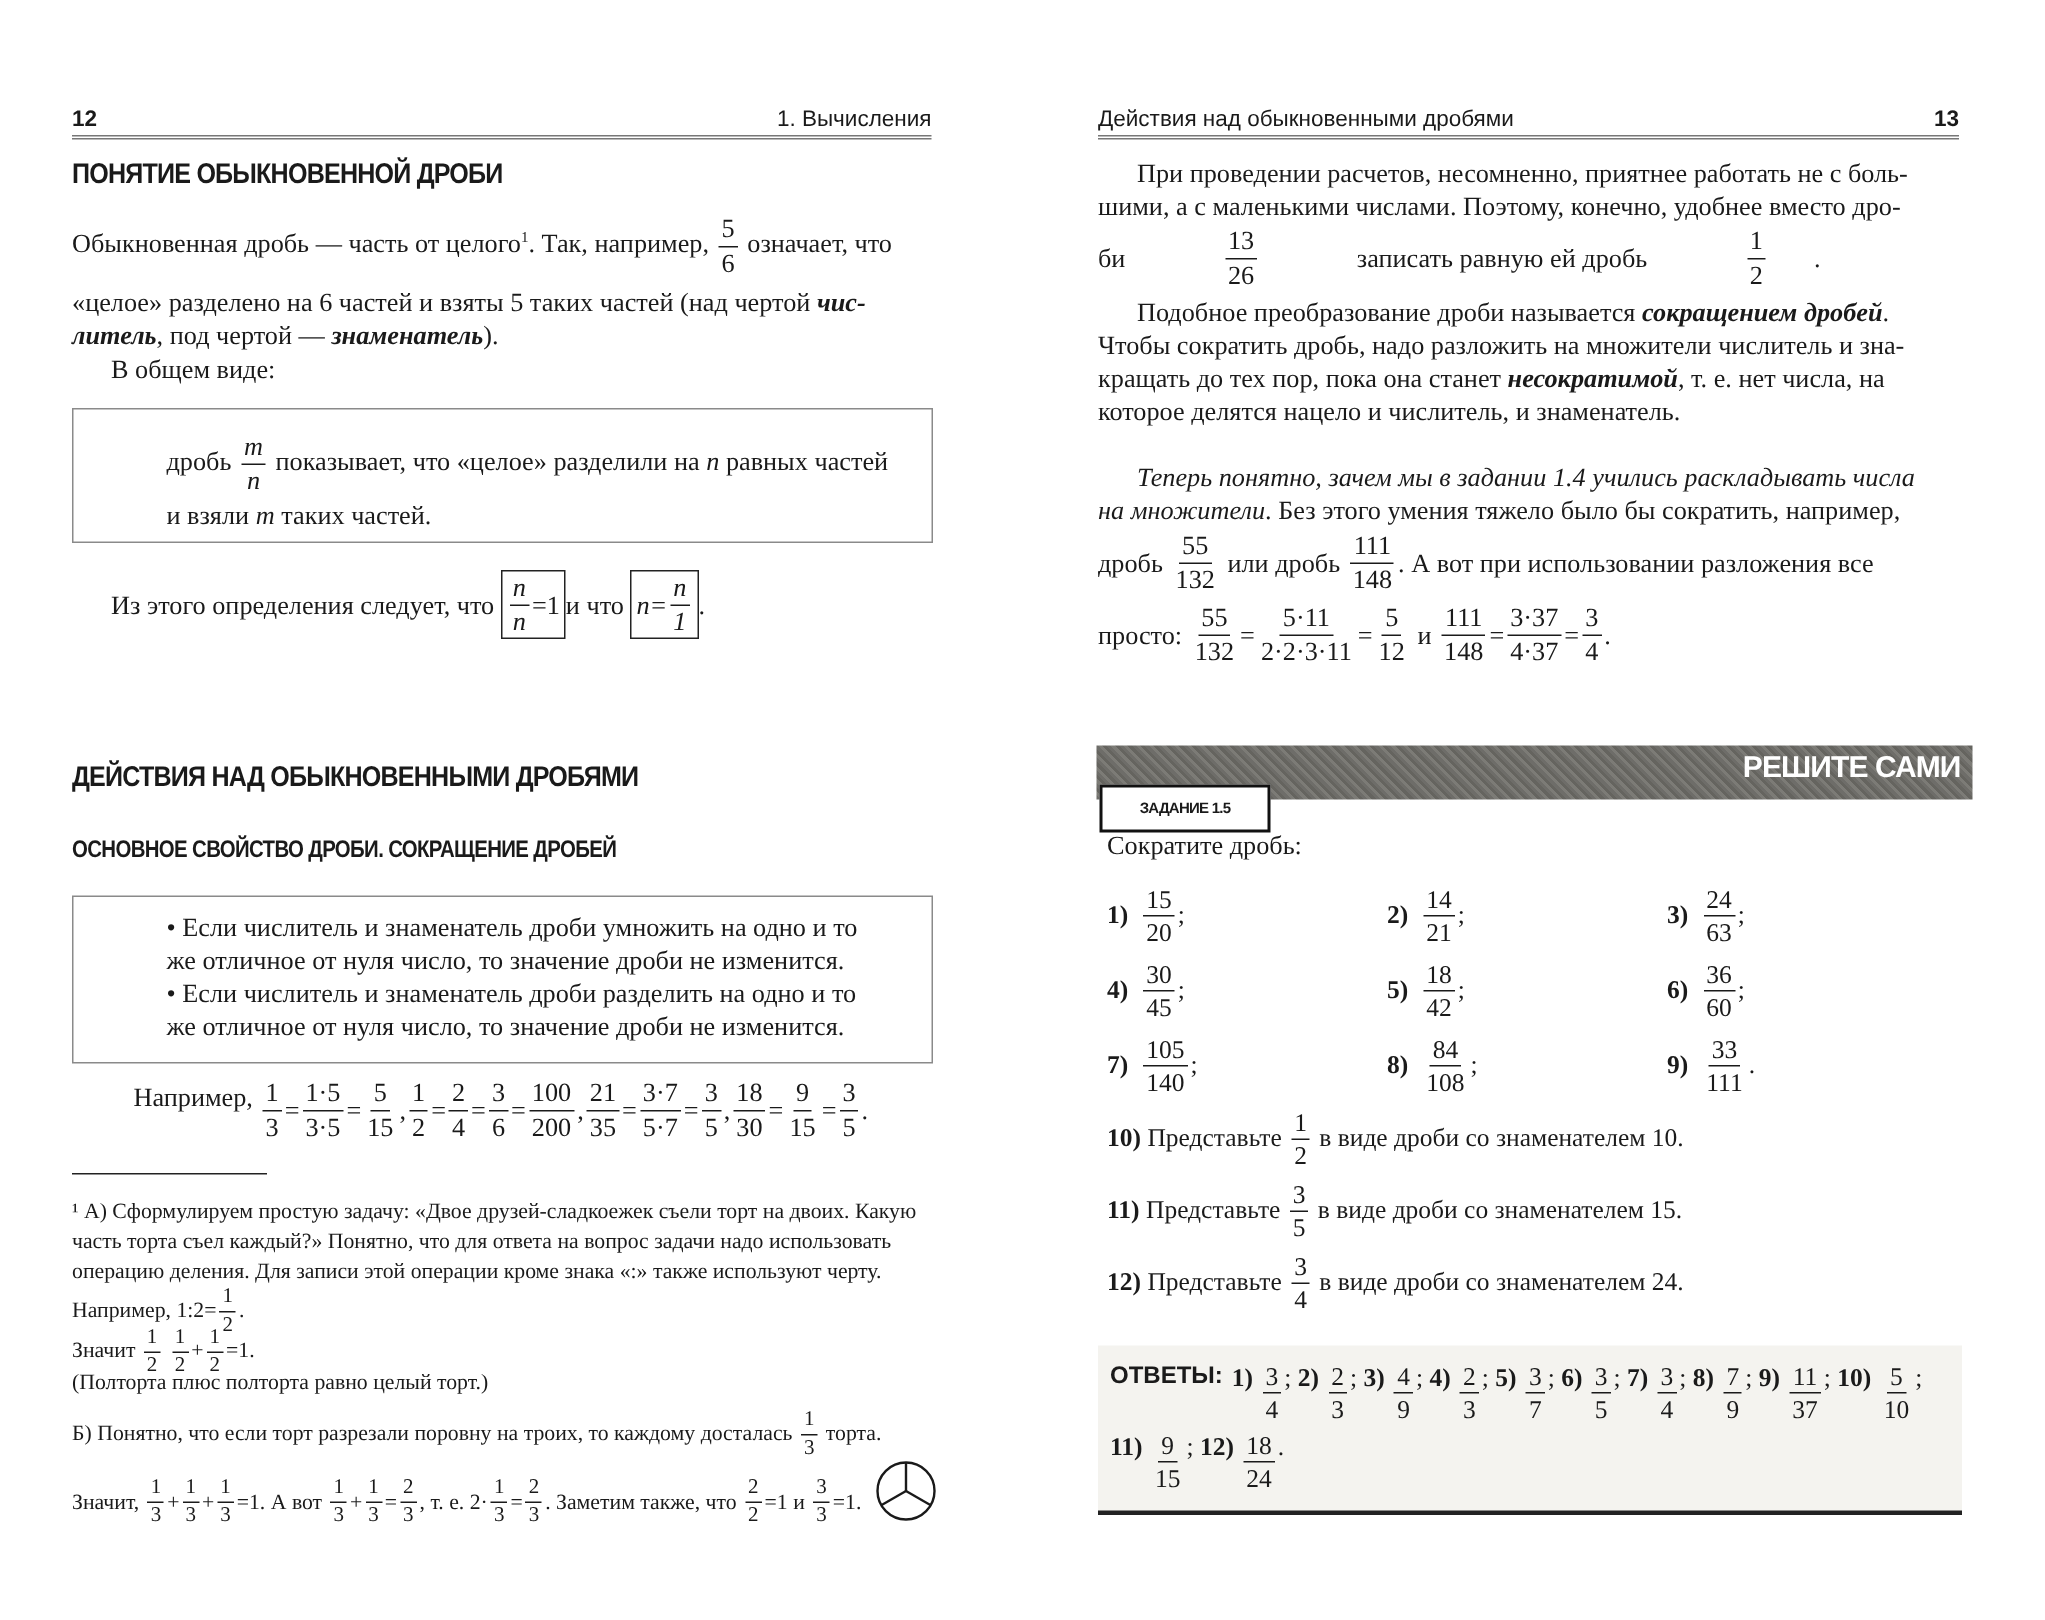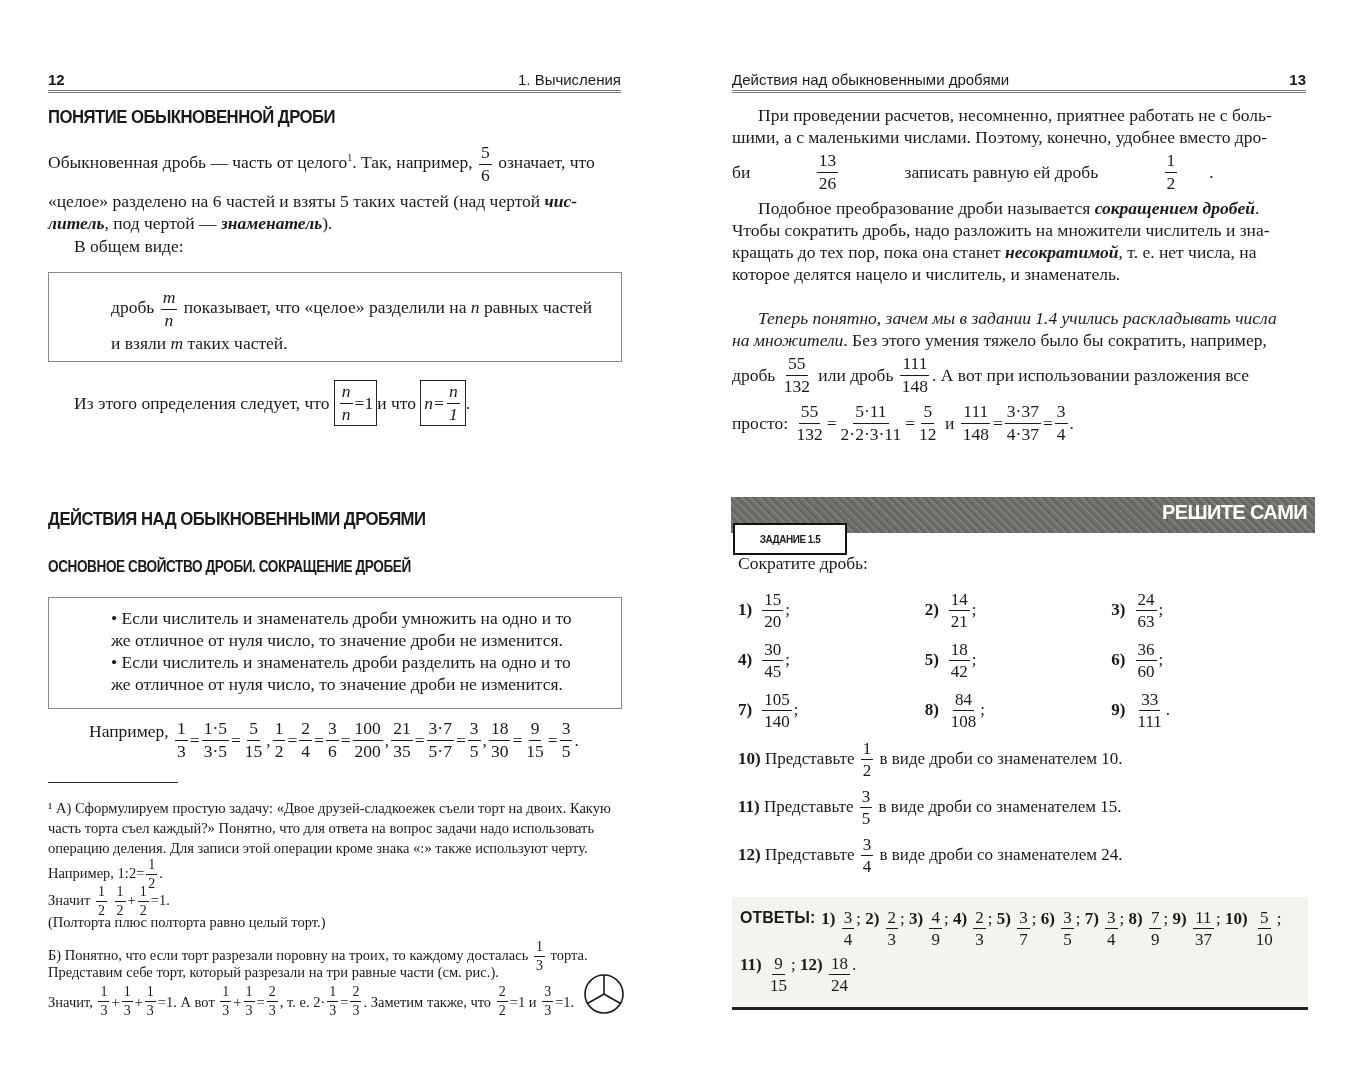--- a/index.html
+++ b/index.html
@@ -249,21 +249,20 @@
   <div class="txt-sm" style="left:48px; top:912px;">(Полторта плюс полторта равно целый торт.)</div>
 
   <div class="txt-sm" style="left:48px; top:940px; width:580px;">
     <span>Б) Понятно, что если торт разрезали поровну на троих, то каждому досталась</span>
     <span class="frac sm">
         <span class="num">1</span>
         <span class="den">3</span>
       </span>
     <span>торта.</span>
   </div>
-  <div class="txt-sm" style="left:48px; top:962px;">Представим себе торт, который разрезали на три равные части (см. рис.).</div>
   <div class="txt-sm" style="left:48px; top:985px; display:flex; align-items:center;">
     <span>Значит,</span>&nbsp;
     <span class="frac sm">
         <span class="num">1</span>
         <span class="den">3</span>
       </span>+<span class="frac sm">
         <span class="num">1</span>
         <span class="den">3</span>
       </span>+<span class="frac sm">
         <span class="num">1</span>

